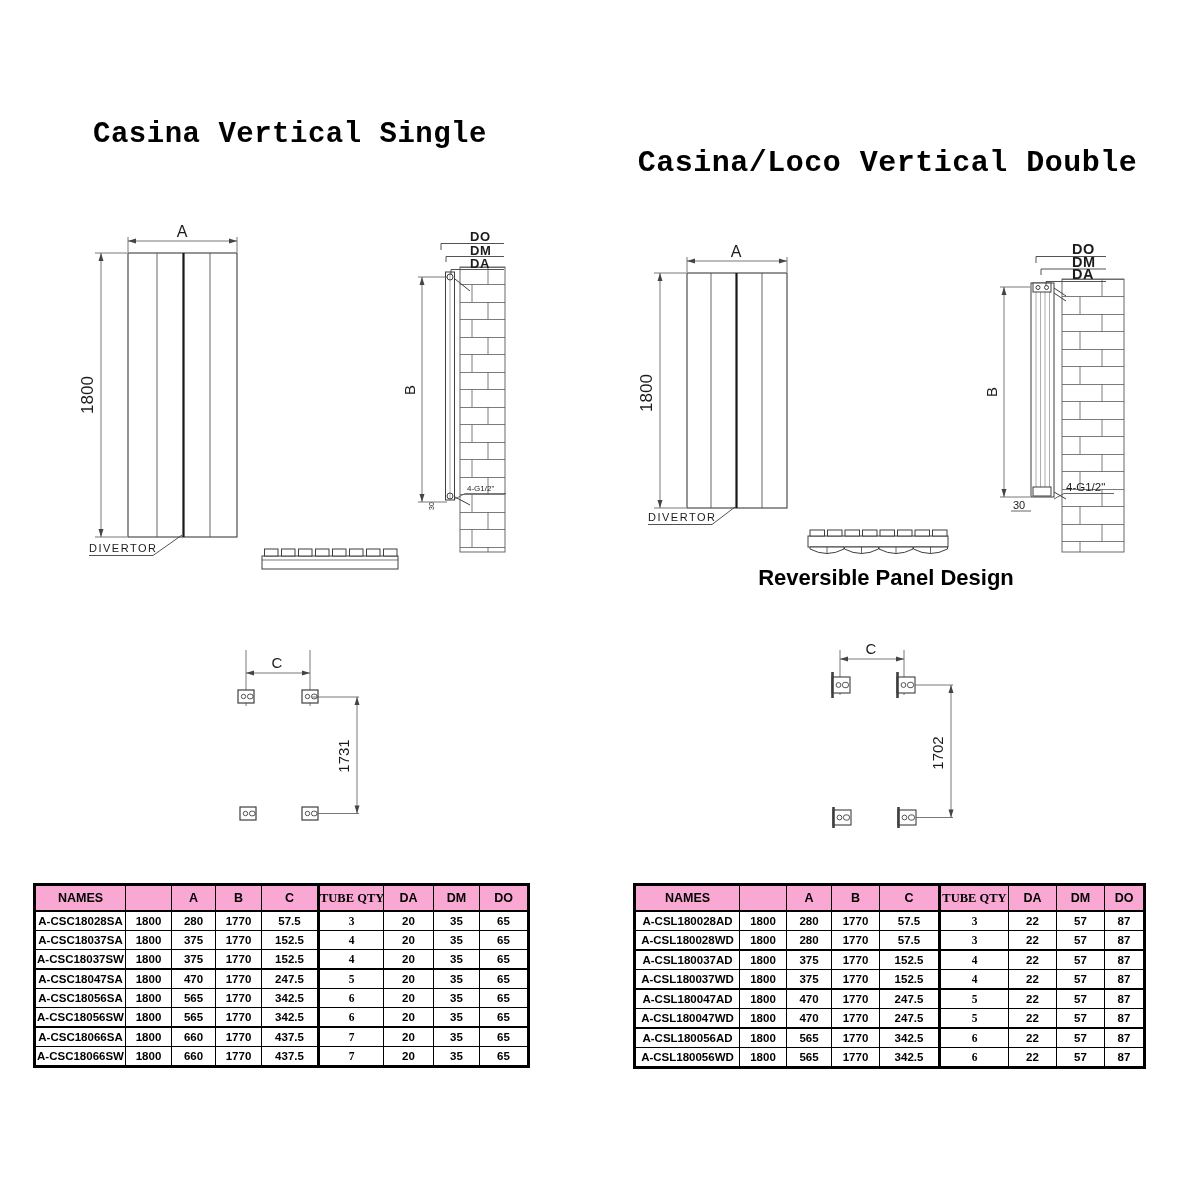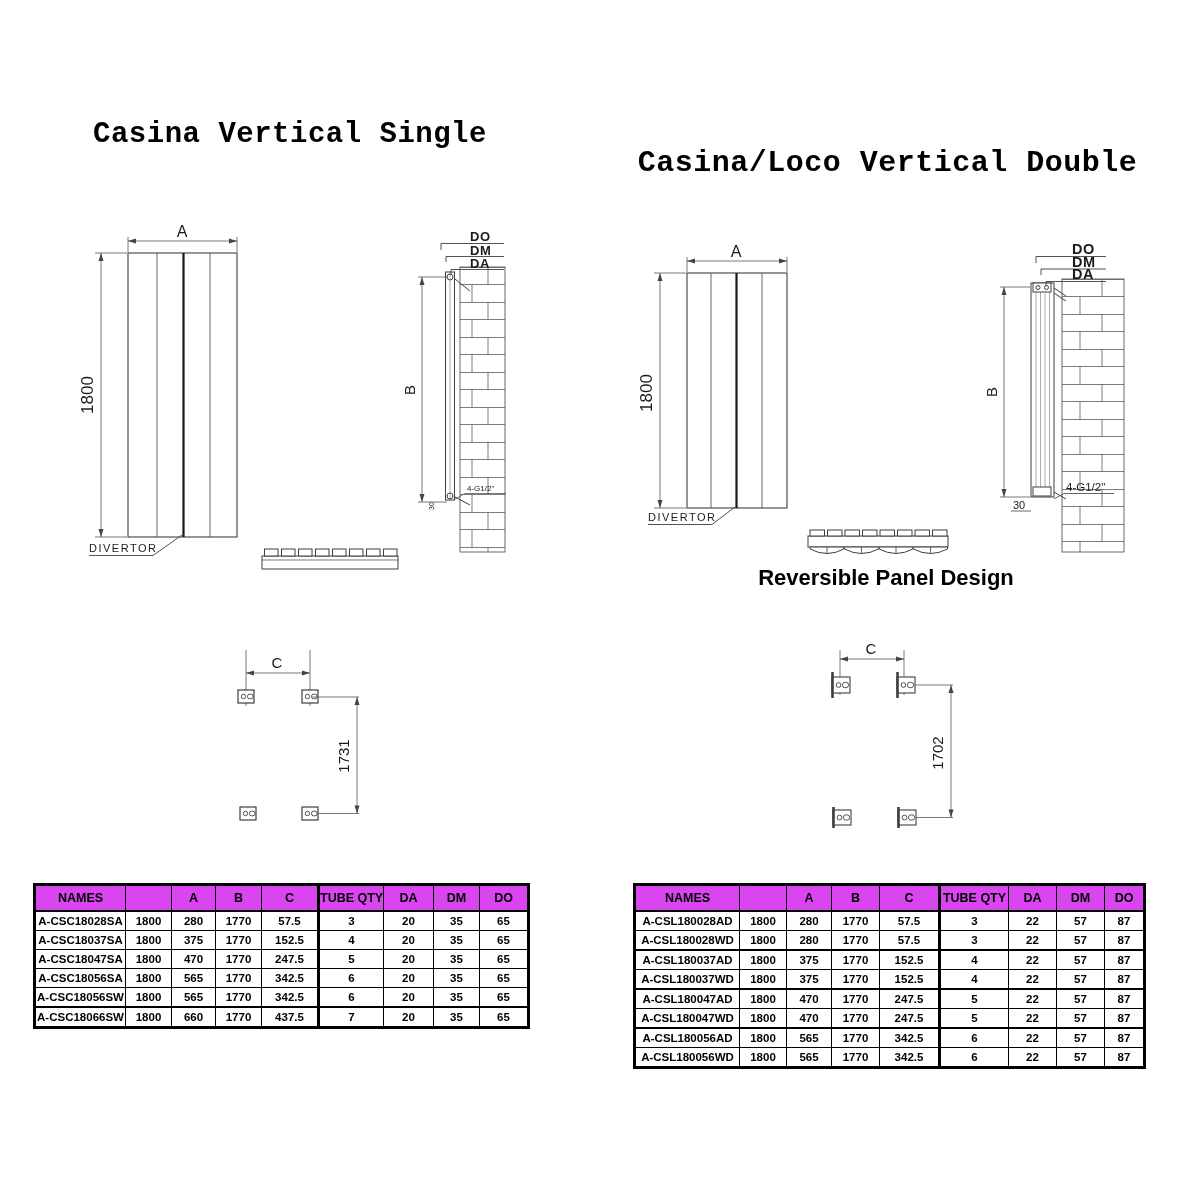--- a/index.html
+++ b/index.html
@@ -7,28 +7,28 @@
     width:1200px;height:1200px;position:relative;background:#ffffff;
     font-family:"Liberation Sans",sans-serif;color:#000;overflow:hidden;
   }
   .abs{position:absolute;}
   .title{font-weight:bold;text-align:center;white-space:nowrap;letter-spacing:0.5px;font-family:Liberation Mono, monospace;}
   .caption{font-weight:bold;text-align:center;white-space:nowrap;}
   svg{overflow:visible;}
   svg text{fill:#1b1b1b;font-family:"Liberation Sans",sans-serif;}
   .spec-table{border-collapse:collapse;table-layout:fixed;border:3px solid #000;background:#fff;}
   .spec-table th{
-    background:#d946ef;border:1px solid #000;border-bottom:2px solid #000;
+    background:#f9a8d4;border:1px solid #000;border-bottom:2px solid #000;
     font-size:12.5px;font-weight:bold;height:24px;text-align:center;padding:0;white-space:nowrap;
   }
   .spec-table td{
     border:1px solid #000;font-size:11.5px;font-weight:bold;height:18px;
     text-align:center;padding:0;white-space:nowrap;overflow:hidden;
   }
-  .spec-table .tube-col{border-left:3px solid #000;}
+  .spec-table .tube-col{border-left:3px solid #000;font-family:Liberation Serif, serif;}
   .spec-table tr.pair-end td{border-bottom:2px solid #000;}
 </style>
 </head>
 <body>
 
 <div class="abs title" style="left:60px;top:118px;width:460px;font-size:29px;">Casina Vertical Single</div>
 <div class="abs title" style="left:620px;top:119px;width:535px;font-size:30px;margin-top:27px;">Casina/Loco Vertical Double</div>
 
 <svg class="abs" style="left:60px;top:215px;" width="540" height="365" viewBox="60 215 540 365">
   <defs>
@@ -344,20 +344,31 @@
           <td>A-CSC18037SA</td>
           <td>1800</td>
           <td>375</td>
           <td>1770</td>
           <td>152.5</td>
           <td class="tube-col">4</td>
           <td>20</td>
           <td>35</td>
           <td>65</td>
         </tr>
+        <tr class="pair-end">
+          <td>A-CSC18037SW</td>
+          <td>1800</td>
+          <td>375</td>
+          <td>1770</td>
+          <td>152.5</td>
+          <td class="tube-col">4</td>
+          <td>20</td>
+          <td>35</td>
+          <td>65</td>
+        </tr>
         <tr>
           <td>A-CSC18047SA</td>
           <td>1800</td>
           <td>470</td>
           <td>1770</td>
           <td>247.5</td>
           <td class="tube-col">5</td>
           <td>20</td>
           <td>35</td>
           <td>65</td>
@@ -373,20 +384,31 @@
           <td>35</td>
           <td>65</td>
         </tr>
         <tr class="pair-end">
           <td>A-CSC18056SW</td>
           <td>1800</td>
           <td>565</td>
           <td>1770</td>
           <td>342.5</td>
           <td class="tube-col">6</td>
+          <td>20</td>
+          <td>35</td>
+          <td>65</td>
+        </tr>
+        <tr>
+          <td>A-CSC18066SA</td>
+          <td>1800</td>
+          <td>660</td>
+          <td>1770</td>
+          <td>437.5</td>
+          <td class="tube-col">7</td>
           <td>20</td>
           <td>35</td>
           <td>65</td>
         </tr>
         <tr class="pair-end">
           <td>A-CSC18066SW</td>
           <td>1800</td>
           <td>660</td>
           <td>1770</td>
           <td>437.5</td>

